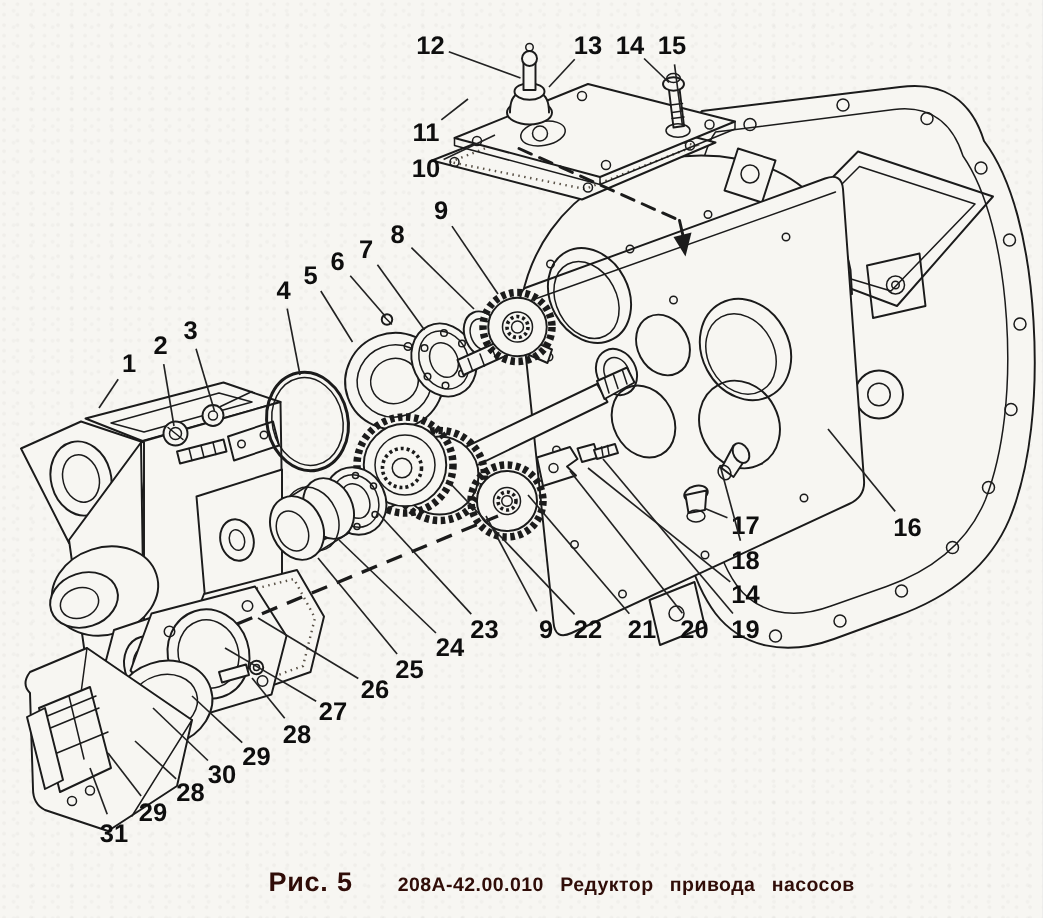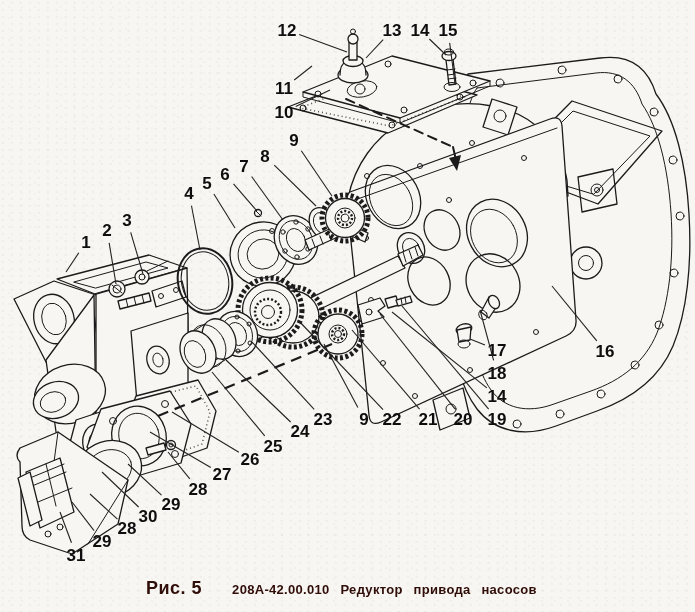--- a/index.html
+++ b/index.html
@@ -18,21 +18,21 @@
   .f{fill:#f7f6f2;}
   .thin{stroke-width:1;}
   .thick{stroke-width:2;}
   .teeth{fill:none;stroke:#1b1b1b;stroke-width:5;stroke-dasharray:3 2.4;}
   .spline{fill:none;stroke:#1b1b1b;stroke-width:2.4;stroke-dasharray:2 2;}
   .stipple{fill:none;stroke:#5a5247;stroke-width:1.6;stroke-dasharray:1 3;}
   .dashline{stroke:#1b1b1b;fill:none;stroke-width:2.2;stroke-dasharray:11 7;}
   .callouts text{font:bold 17px "Liberation Sans",sans-serif;fill:#0e0e0e;text-anchor:middle;}
   .callouts line{stroke:#222;stroke-width:1.1;}
   .caption{position:absolute;left:146px;top:578px;display:flex;gap:30px;align-items:baseline;color:#300d08;}
-  .caption .label{font-weight:bold;font-size:18px;letter-spacing:.5px;white-space:nowrap;}
+  .caption .label{font-weight:bold;font-size:18px;letter-spacing:.5px;white-space:nowrap;margin-left:33px;}
   .caption .title{font-weight:bold;font-size:13px;word-spacing:7px;letter-spacing:.3px;white-space:nowrap;}
 </style>
 </head>
 <body>
 
 <div class="stage">
 <svg width="695" height="612" viewBox="0 0 695 612">
 
   <g>
 

